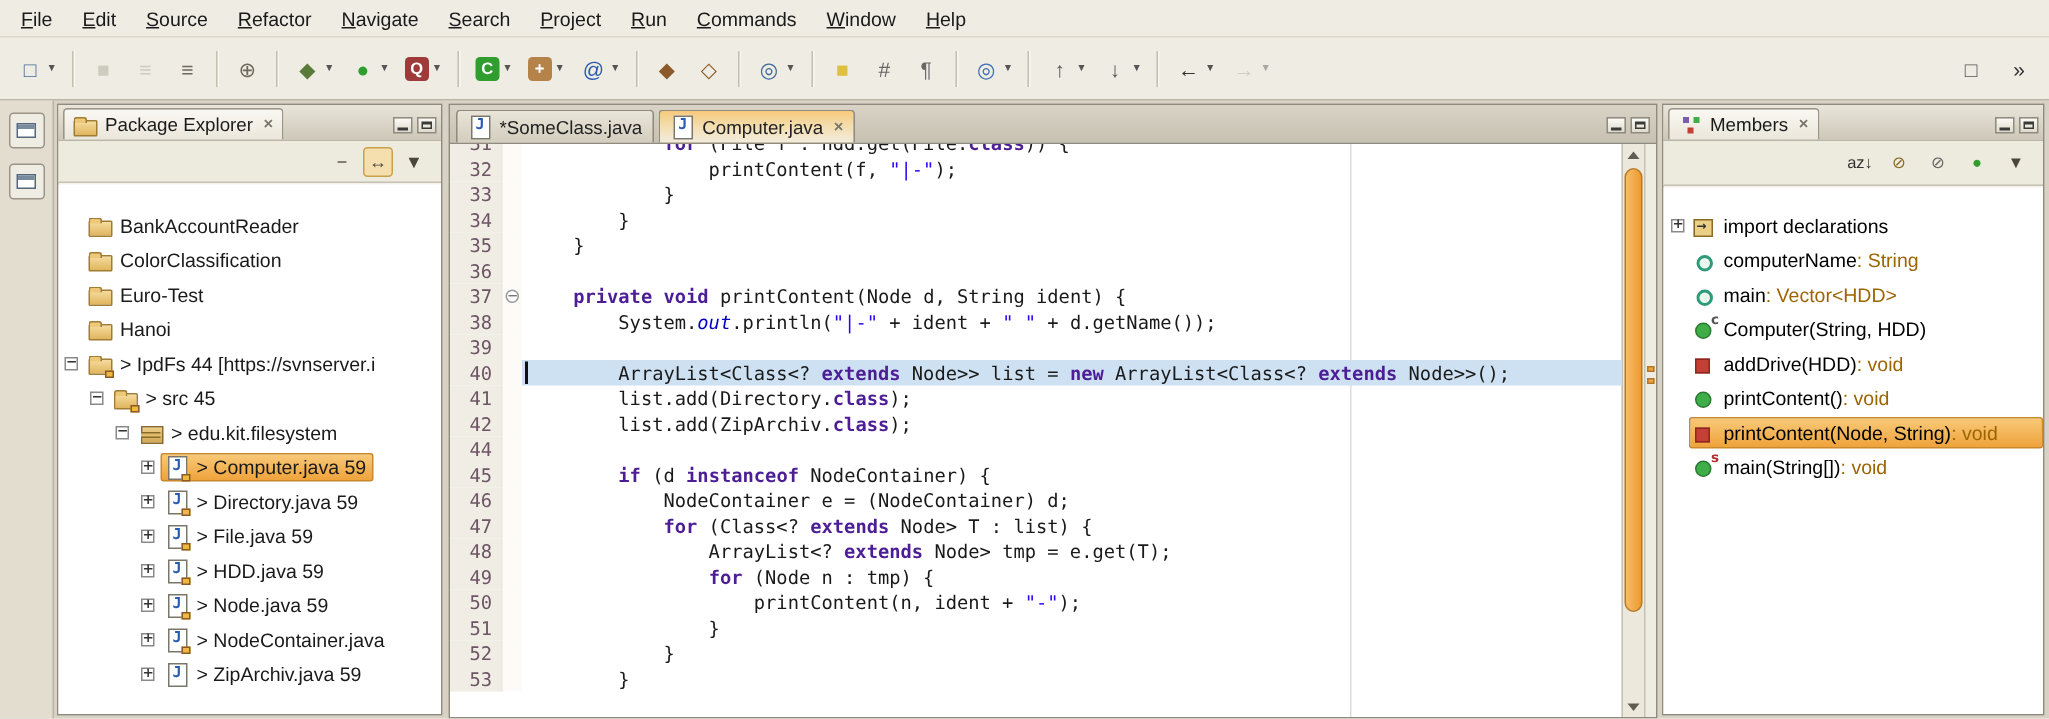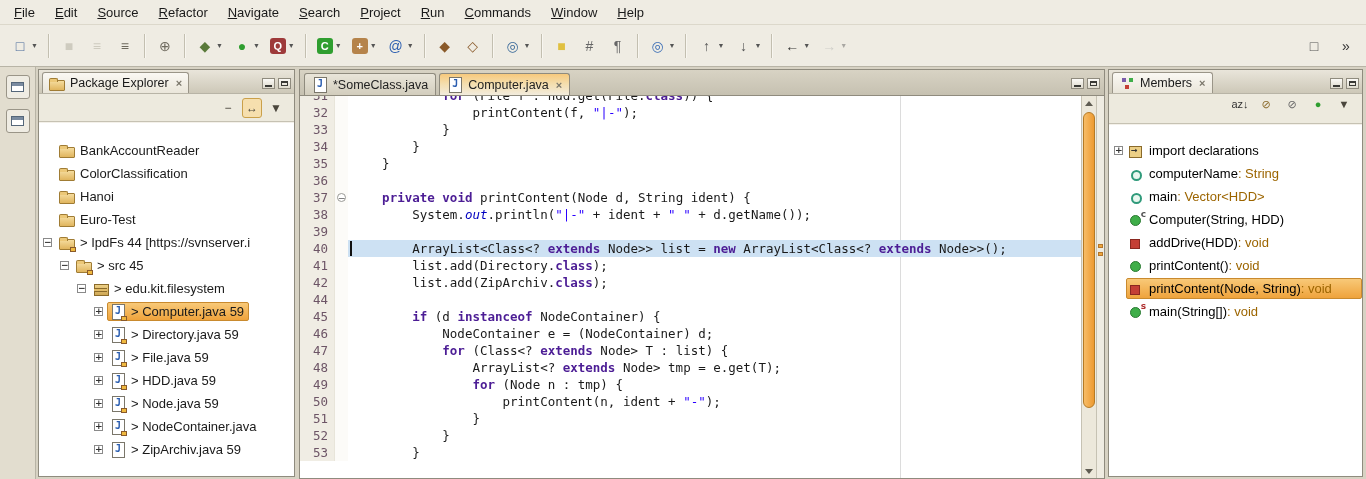--- a/index.html
+++ b/index.html
@@ -78,21 +78,21 @@
 .vscroll{position:absolute;right:8px;top:0;bottom:0;width:15px;background:#ece8db;border-left:1px solid #c6c2b3}
 .sarr{position:absolute;left:0;right:0;height:14px;display:flex;align-items:center;justify-content:center}
 .sarr.up{top:0}.sarr.down{bottom:0}
 .sarr::before{content:"";border-left:4px solid transparent;border-right:4px solid transparent}
 .sarr.up::before{border-bottom:5px solid #5f5c52}
 .sarr.down::before{border-top:5px solid #5f5c52}
 .sthumb{position:absolute;left:1px;right:1px;top:16px;height:296px;background:linear-gradient(90deg,#f7bd67,#ed9a31);border:1px solid #b57a24;border-radius:7px}
 .overview{position:absolute;right:0;top:0;bottom:0;width:8px;background:#efece2;border-left:1px solid #c6c2b3}
 .omark{position:absolute;left:1px;right:1px;height:4px;background:#eda53c;border:1px solid #b5762a}
 
-.mtools{height:30px;background:#edeade;border-bottom:1px solid #c6c2b3;display:flex;align-items:flex-start;gap:6px;padding-left:56px}
+.mtools{height:30px;background:#edeade;border-bottom:1px solid #c6c2b3;display:flex;align-items:center;gap:6px;padding-left:56px}
 .mtools .vtb{font-size:11px}
 .mlist{position:absolute;left:0;right:0;top:55px;bottom:0;background:#fff;overflow:hidden;padding-top:14px}
 .mrow{height:23px;display:flex;align-items:center;padding-left:5px;white-space:nowrap}
 .mrow .exp{margin-right:3px}
 .mlab{display:flex;align-items:center;flex:1;height:21px;padding-left:2px;border:1px solid transparent}
 .mlab.sel{background:linear-gradient(#f8c978,#efa33c);border-color:#c98a2e;border-radius:2px}
 .mi{width:14px;height:12px;position:relative;flex:none;margin-right:6px}
 .mi-method-public::before{content:"";position:absolute;left:1px;top:1px;width:9px;height:9px;border-radius:50%;background:#3fae49;border:1px solid #2a7a32}
 .mi-method-private::before{content:"";position:absolute;left:1px;top:2px;width:8px;height:8px;background:#c43f35;border:1px solid #8a2820}
 .mi-field-public::before{content:"";position:absolute;left:2px;top:2px;width:7px;height:7px;border-radius:50%;background:#e9f7ef;border:2px solid #2f9a7a}
@@ -260,28 +260,28 @@
         <span class="exp hid"></span>
         <span class="lab">
           <span class="ic ic-folder"></span>
           <span class="ttext">ColorClassification</span>
         </span>
       </div>
       <div class="trow" style="padding-left: 4px;">
         <span class="exp hid"></span>
         <span class="lab">
           <span class="ic ic-folder"></span>
+          <span class="ttext">Euro-Test</span>
+        </span>
+      </div>
+      <div class="trow" style="padding-left: 4px;">
+        <span class="exp hid"></span>
+        <span class="lab">
+          <span class="ic ic-folder"></span>
           <span class="ttext">Hanoi</span>
-        </span>
-      </div>
-      <div class="trow" style="padding-left: 4px;">
-        <span class="exp hid"></span>
-        <span class="lab">
-          <span class="ic ic-folder"></span>
-          <span class="ttext">Euro-Test</span>
         </span>
       </div>
       <div class="trow" style="padding-left: 4px;">
         <span class="exp">−</span>
         <span class="lab">
           <span class="ic ic-project">
             <span class="dec"></span>
           </span>
           <span class="ttext">&gt; IpdFs 44 [https://svnserver.i</span>
         </span>

